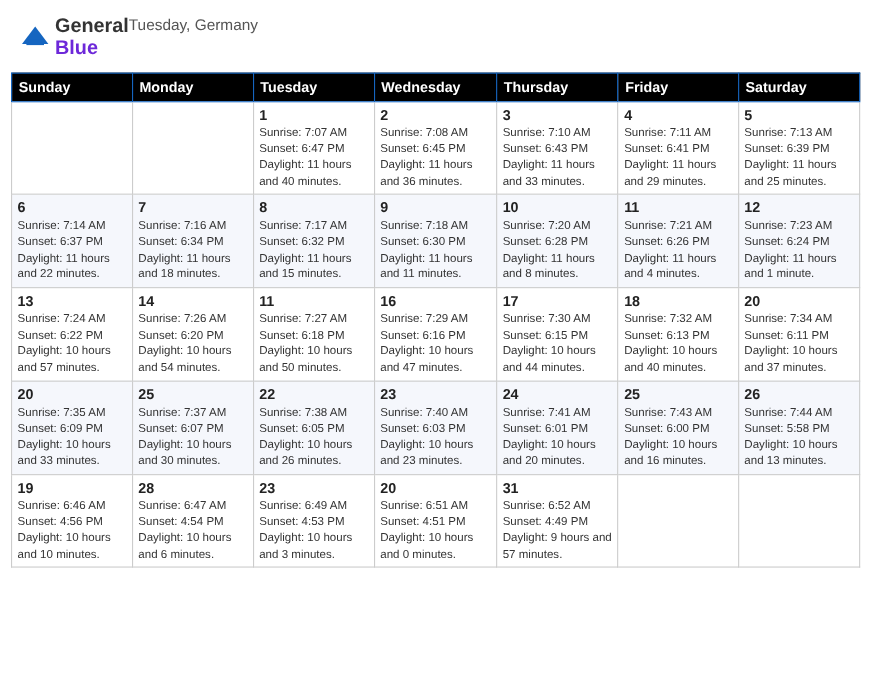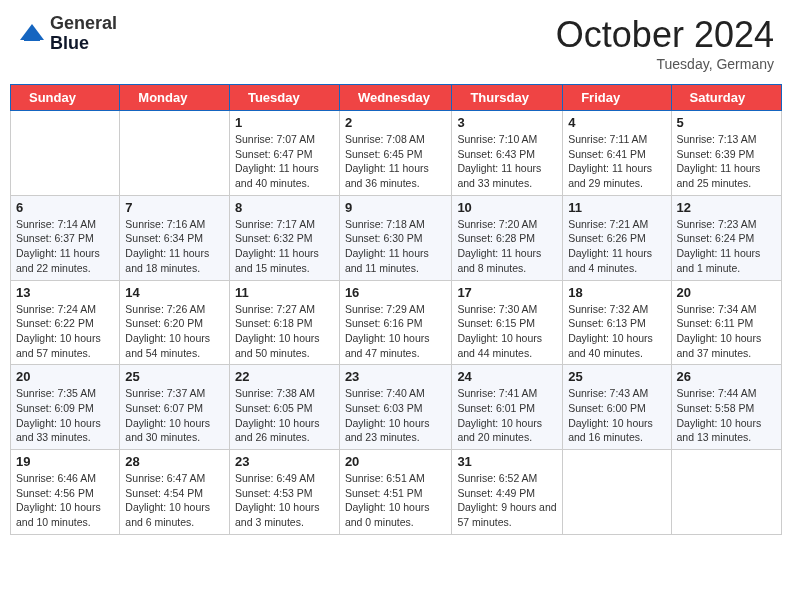--- a/index.html
+++ b/index.html
@@ -5,38 +5,37 @@
     * { box-sizing: border-box; margin: 0; padding: 0; }
     body {
       font-family: Arial, sans-serif;
       background: #fff;
       width: 792px;
       min-height: 612px;
       padding: 10px;
     }
     .header {
       display: flex;
-      justify-content: space-between;
       align-items: flex-start;
       margin-bottom: 8px;
       padding: 4px 8px;
     }
     .logo {
       display: flex;
       align-items: center;
     }
     .logo-text {
       display: flex;
       flex-direction: column;
       font-size: 18px;
       font-weight: bold;
       line-height: 1.1;
     }
     .logo-general { color: #333; }
-    .logo-blue { color: #0f172a; }
+    .logo-blue { color: #6d28d9; }
     .logo-icon {
       width: 28px;
       height: 28px;
       margin-right: 4px;
     }
     .title-block {
       text-align: right;
     }
     .month-year {
       font-size: 36px;
@@ -46,24 +45,24 @@
     .location {
       font-size: 14px;
       color: #555;
     }
     .calendar {
       width: 100%;
       border-collapse: collapse;
       border: 1px solid #ccc;
     }
     .calendar th {
-      background: #ef4444;
+      background: #000000;
       color: #fff;
       text-align: left;
-      padding: 5px 18px;
+      padding: 5px 6px;
       font-size: 13px;
       font-weight: bold;
       border: 1px solid #1565C0;
     }
     .calendar td {
       vertical-align: top;
       border: 1px solid #ccc;
       padding: 4px 5px;
       font-size: 11px;
       width: 113px;
@@ -96,21 +95,20 @@
       <rect x="0" y="0" width="28" height="28" fill="none"></rect>
       <polygon points="14,4 26,20 2,20" fill="#1565C0"></polygon>
       <rect x="6" y="16" width="16" height="5" fill="#1565C0"></rect>
     </svg>
     <div class="logo-text">
       <span class="logo-general">General</span>
       <span class="logo-blue">Blue</span>
     </div>
   </div>
   <div class="title-block">
-    <div class="month-year">October 2024</div>
     <div class="location">Tuesday, Germany</div>
   </div>
 </div>
 
 <table class="calendar">
   <thead>
     <tr>
     <th>Sunday</th>
         <th>Monday</th>
         <th>Tuesday</th>

